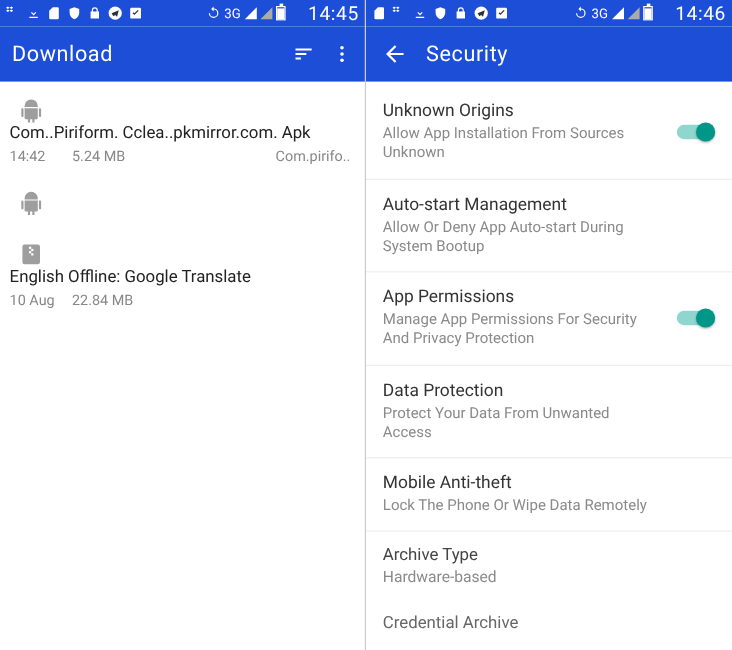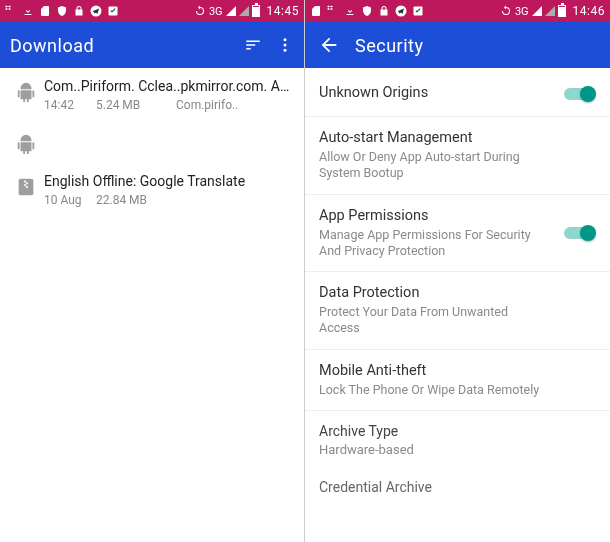--- a/index.html
+++ b/index.html
@@ -3,45 +3,45 @@
 <meta charset="utf-8">
 <style>
   * { margin: 0; padding: 0; box-sizing: border-box; }
   body { font-family: Roboto, "Segoe UI", Arial, sans-serif; background: #fff; width: 610px; height: 542px; overflow: hidden; }
   .wrap { display: flex; width: 610px; height: 542px; }
   .pane { position: relative; }
   .pane.left { width: 305px; border-right: 1px solid #ccc; }
   .pane.right { width: 305px; }
 
   
-  .statusbar { height: 22px; background: #be185d; color: #fff; display: flex; align-items: center; padding: 0 5px; font-size: 11px; }
+  .statusbar { height: 22px; background: #1d4ed8; color: #fff; display: flex; align-items: center; padding: 0 5px; font-size: 11px; }
   .statusbar .s-left { display: flex; gap: 5px; align-items: center; }
   .statusbar .s-right { display: flex; gap: 3px; align-items: center; margin-left: auto; }
   .statusbar .glyph { width: 12px; height: 12px; display: flex; align-items: center; justify-content: center; }
-  .statusbar .clock { font-size: 12px; margin-left: 4px; letter-spacing: .5px; }
+  .statusbar .clock { font-size: 16px; margin-left: 16px; letter-spacing: .5px; }
 
   
   .titlebar { height: 46px; background: #1d4ed8; color: #fff; display: flex; align-items: center; padding: 0 10px; }
   .titlebar .title { font-size: 18px; font-weight: 400; letter-spacing: .5px; }
   .titlebar .back { width: 28px; display:flex; align-items:center; justify-content:center; margin-right: 12px; }
   .titlebar .actions { margin-left: auto; display: flex; gap: 14px; align-items: center; }
   .titlebar .actions .ic { width: 18px; height: 18px; display:flex; align-items:center; justify-content:center; }
 
   .content { height: calc(542px - 22px - 46px); overflow: hidden; }
 
   
-  .dl-item { display: flex; padding: 10px 12px 8px 8px; }
+  .dl-item { display: flex; padding: 10px 12px 8px 8px; flex-direction: column; }
   .dl-icon { width: 36px; display:flex; align-items:flex-start; justify-content:center; padding-top: 3px; }
   .dl-icon svg { width: 22px; height: 22px; fill: #9e9e9e; }
   .dl-body { flex: 1; min-width: 0; }
   .dl-title { font-size: 14px; color: #222; white-space: nowrap; overflow: hidden; text-overflow: ellipsis; }
   .dl-meta { display: flex; font-size: 12px; color: #888; margin-top: 4px; gap: 10px; }
   .dl-date { width: 42px; }
   .dl-size { width: 70px; }
-  .dl-src { flex:1; white-space: nowrap; overflow: hidden; text-overflow: ellipsis; }
+  .dl-src { flex:1; white-space: nowrap; overflow: hidden; text-overflow: ellipsis; text-align: right; }
 
   
   .right .content { padding-top: 6px; }
   .setting { padding: 10px 14px 10px 14px; position: relative; }
   .setting .st-title { font-size: 14.5px; color: #333; margin-bottom: 3px; }
   .setting .st-sub { font-size: 12.5px; color: #8a8a8a; line-height: 1.3; padding-right: 50px; }
   .setting.heading .st-title { color: #666; font-size: 14px; }
   .setting.kv .st-title { font-size: 14px; color: #444; }
   .setting.kv .st-sub { font-size: 13px; }
   .divider { height: 1px; background: #eee; margin: 2px 0; }
@@ -247,20 +247,21 @@
           <svg viewBox="0 0 24 24" width="22" height="22" fill="#fff">
             <path d="M20 11H7.8l5.6-5.6L12 4l-8 8 8 8 1.4-1.4L7.8 13H20z"></path>
           </svg>
         </span>
       <span class="title">Security</span>
     </div>
 
     <div class="content">
       <div class="setting">
         <div class="st-title">Unknown Origins</div>
+        <div class="st-sub">Allow App Installation From Sources Unknown</div>
         <div class="toggle">
             <div class="track"></div>
             <div class="knob"></div>
           </div>
       </div>
       <div class="divider"></div>
 
       <div class="setting">
         <div class="st-title">Auto-start Management</div>
         <div class="st-sub">Allow Or Deny App Auto-start During System Bootup</div>

